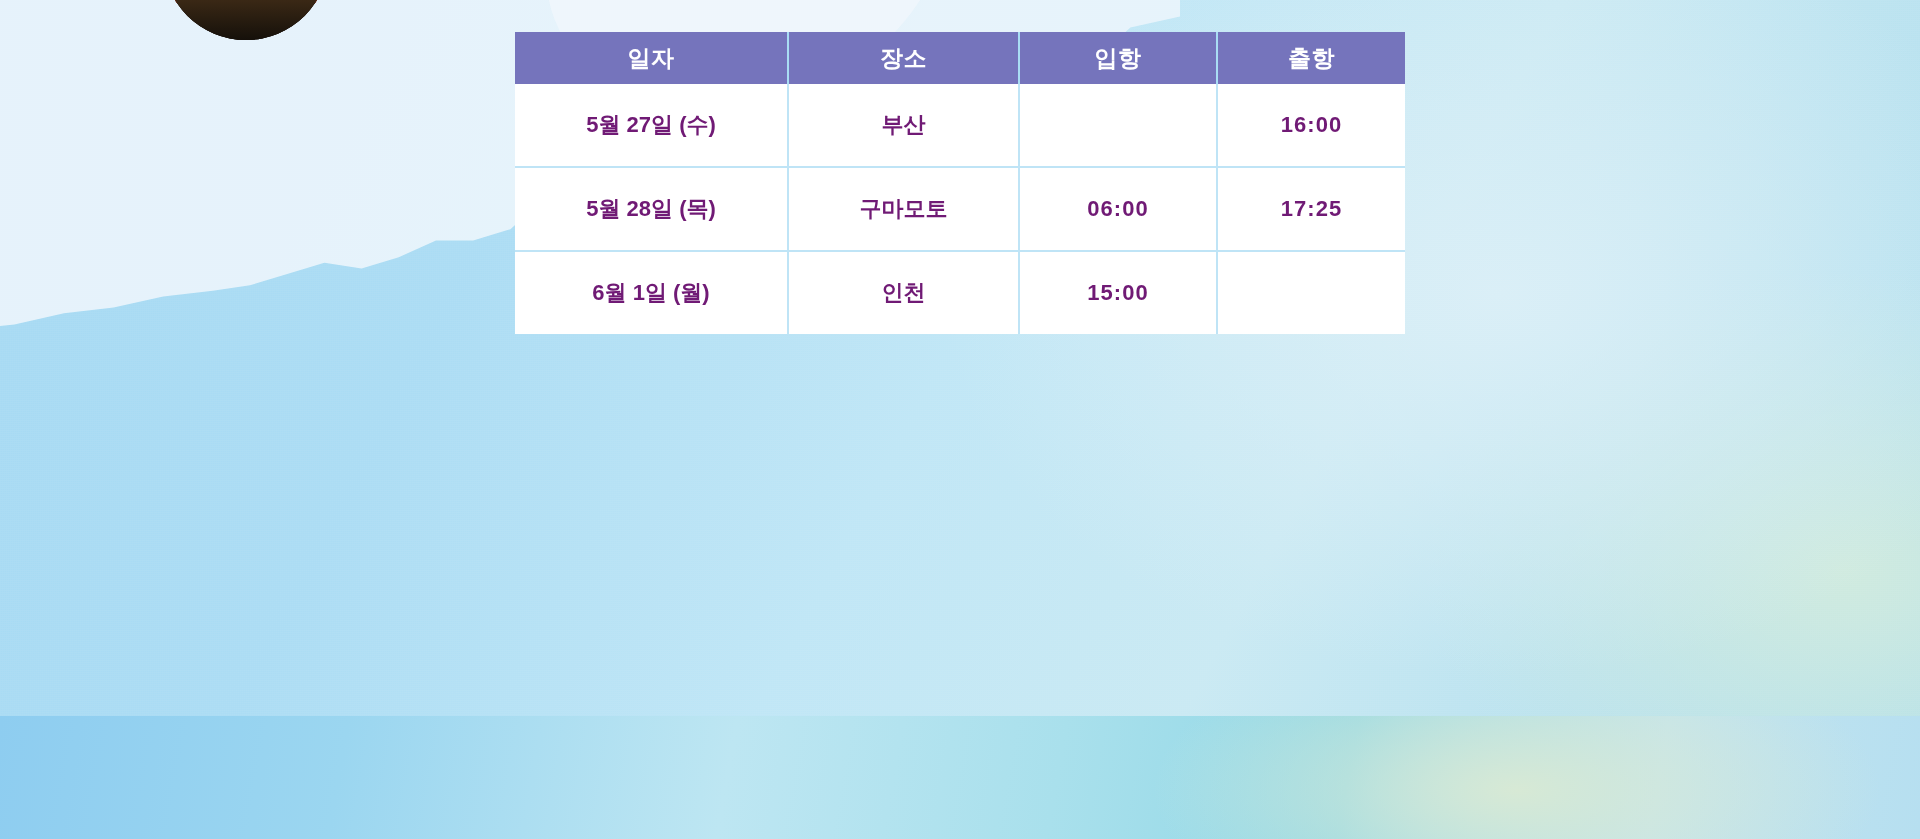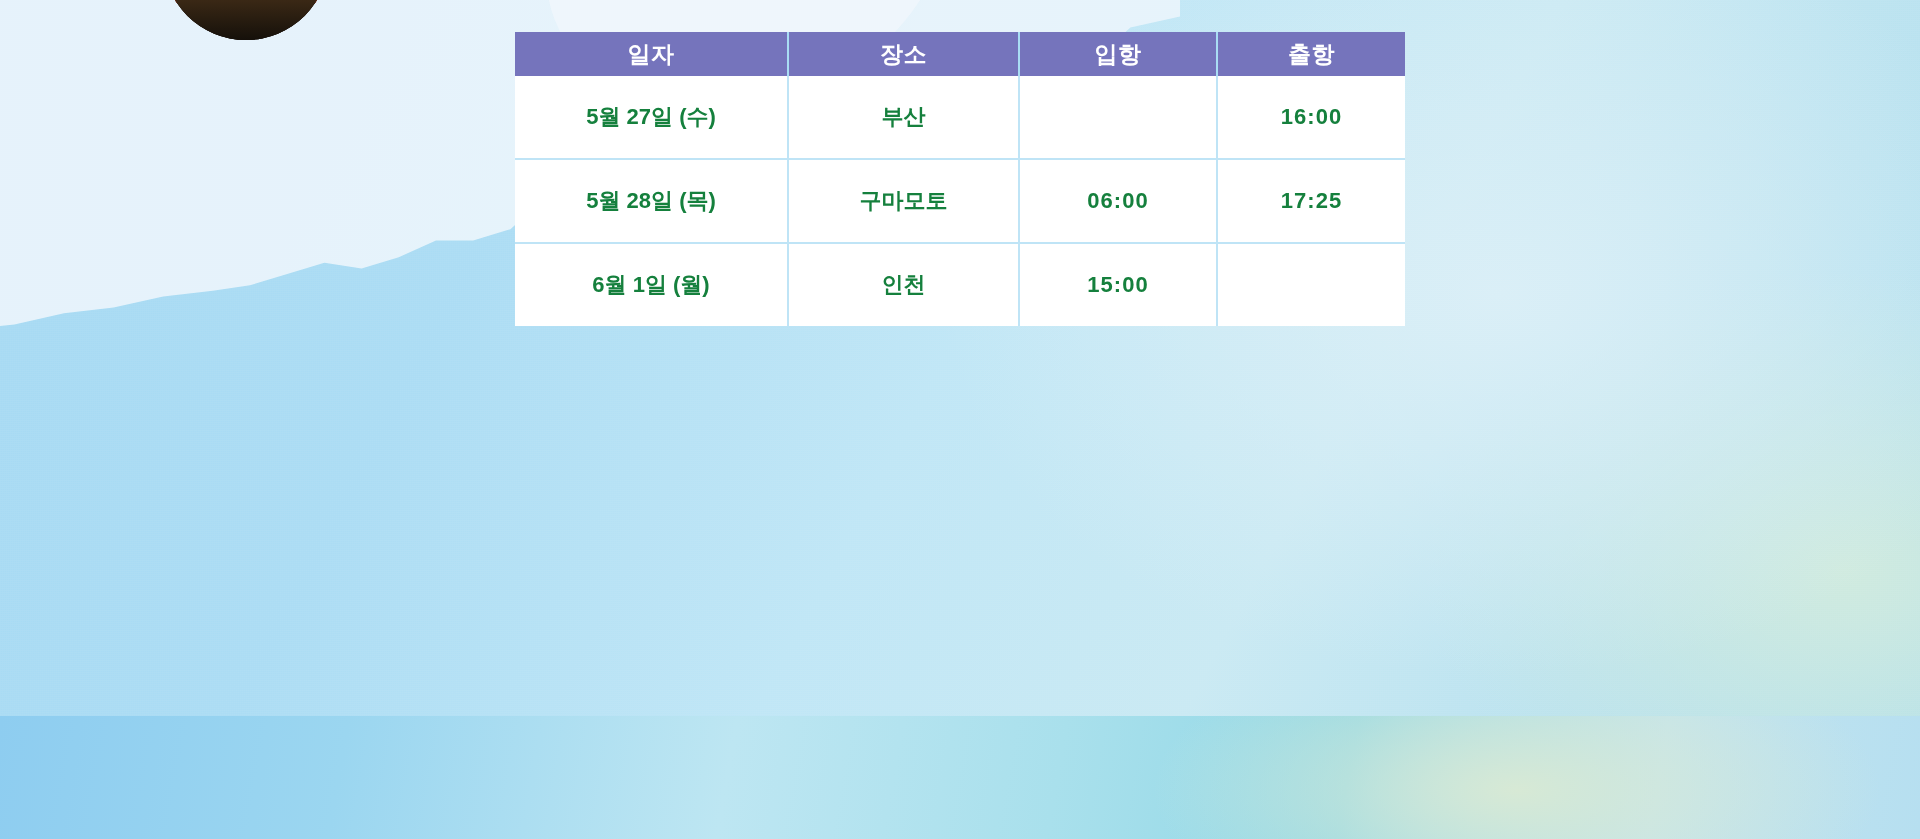--- a/index.html
+++ b/index.html
@@ -112,39 +112,39 @@
     border-collapse:collapse;
     table-layout:fixed;
     background:#ffffff;
   }
   table.schedule col.c-date{width:273px;}
   table.schedule col.c-place{width:231px;}
   table.schedule col.c-arr{width:198px;}
   table.schedule col.c-dep{width:188px;}
 
   table.schedule thead th{
-    height:44px;
+    height:52px;
     background:#7574bc;
     color:#ffffff;
     font-size:23px;
     font-weight:700;
     letter-spacing:.5px;
     text-align:center;
     vertical-align:middle;
     border-right:2px solid #a9ddf4;
     border-bottom:none;
     padding:0;
     margin-left:15px;
   }
   table.schedule thead th:last-child{border-right:none;}
 
   table.schedule tbody td{
     height:82px;
     background:#ffffff;
-    color:#15803d;
+    color:#701a75;
     font-size:22px;
     font-weight:700;
     text-align:center;
     vertical-align:middle;
     border-right:2px solid #bfe4f6;
     border-bottom:2px solid #bfe4f6;
     padding:0;
     white-space:nowrap;
   }
   table.schedule tbody td:last-child{border-right:none;}

